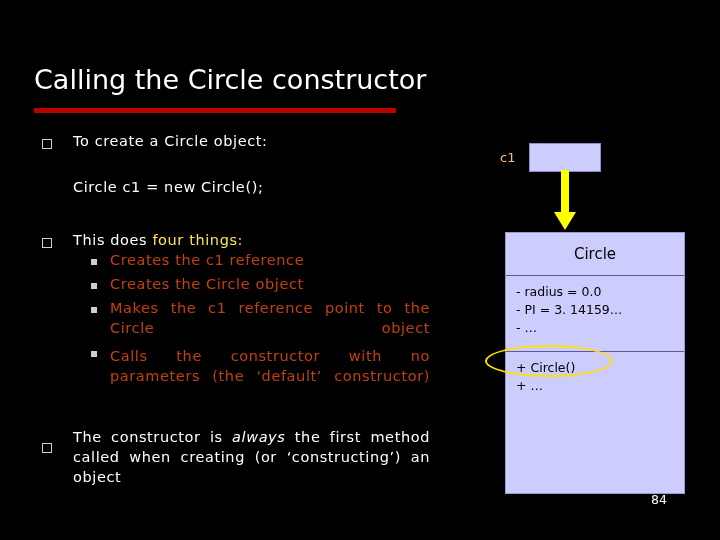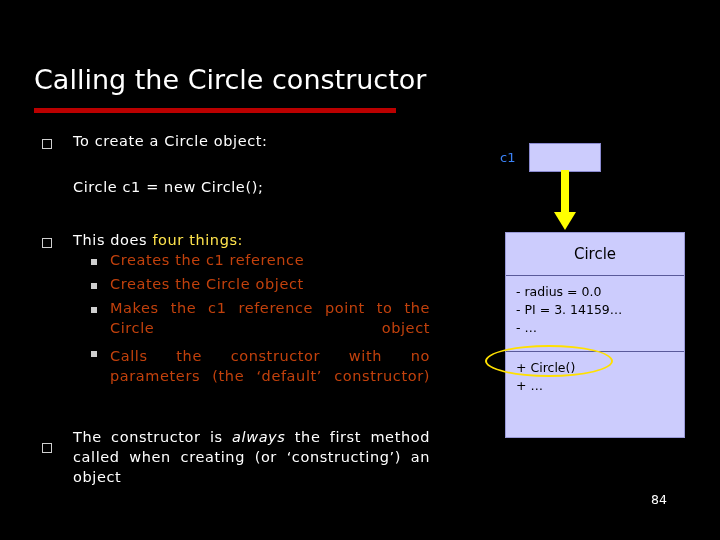--- a/index.html
+++ b/index.html
@@ -83,35 +83,35 @@
     width: 70px;
     height: 27px;
     background: #ccccfd;
     border: 1px solid #8a8ad0;
   }
   .ref-label {
     position: absolute;
     left: 500px;
     top: 150px;
     font-size: 13px;
-    color: #3b82f6;
+    color: #fdba74;
   }
   .arrow-wrap {
     position: absolute;
     left: 552px;
     top: 170px;
     width: 26px;
     height: 62px;
   }
   .class-box {
     position: absolute;
     left: 505px;
     top: 232px;
     width: 180px;
-    height: 206px;
+    height: 262px;
     background: #ccccfd;
     border: 1px solid #9a9ad8;
     box-sizing: border-box;
   }
   .class-name {
     position: absolute;
     left: 0;
     top: 0;
     width: 100%;
     height: 42px;

